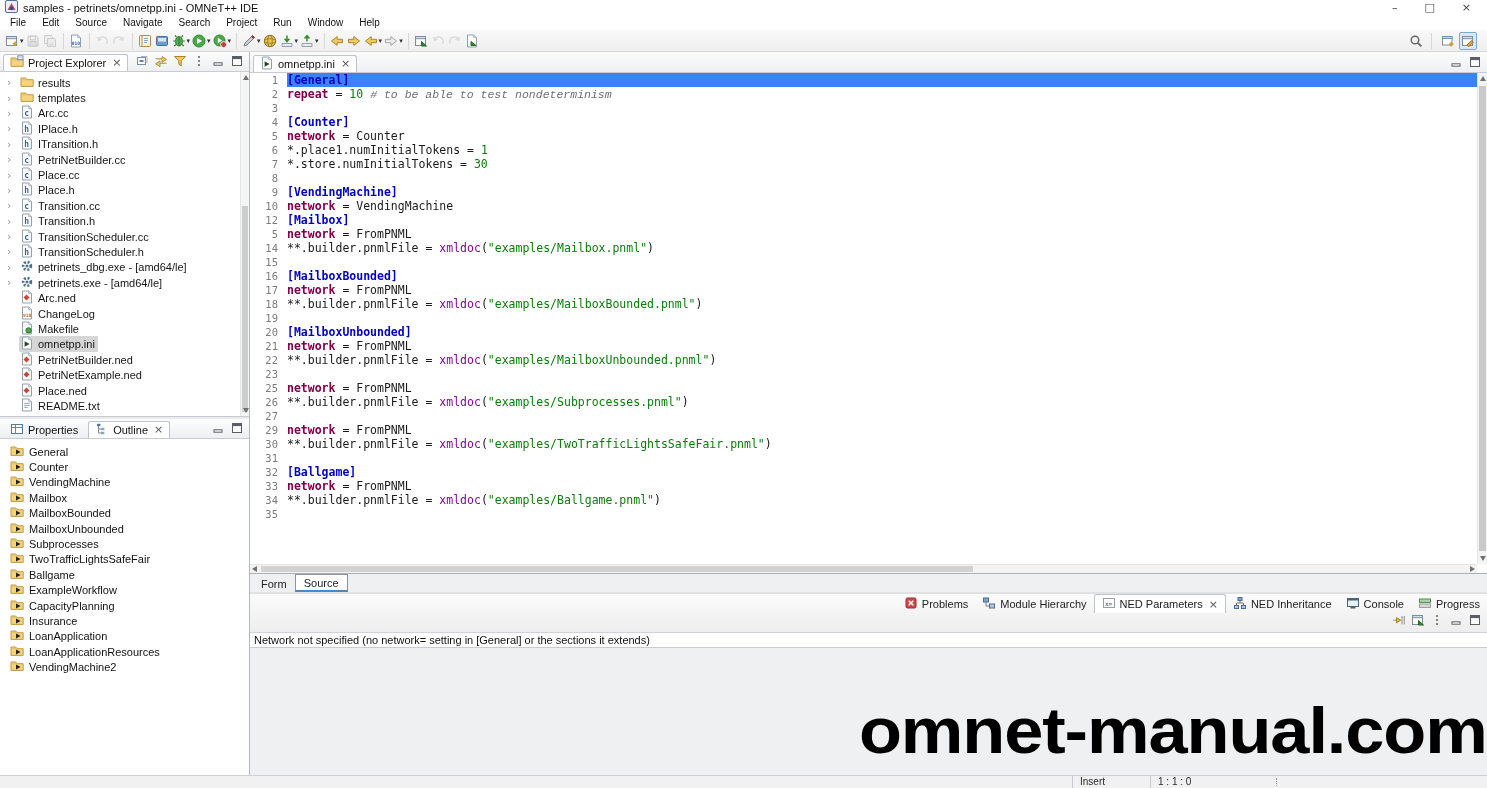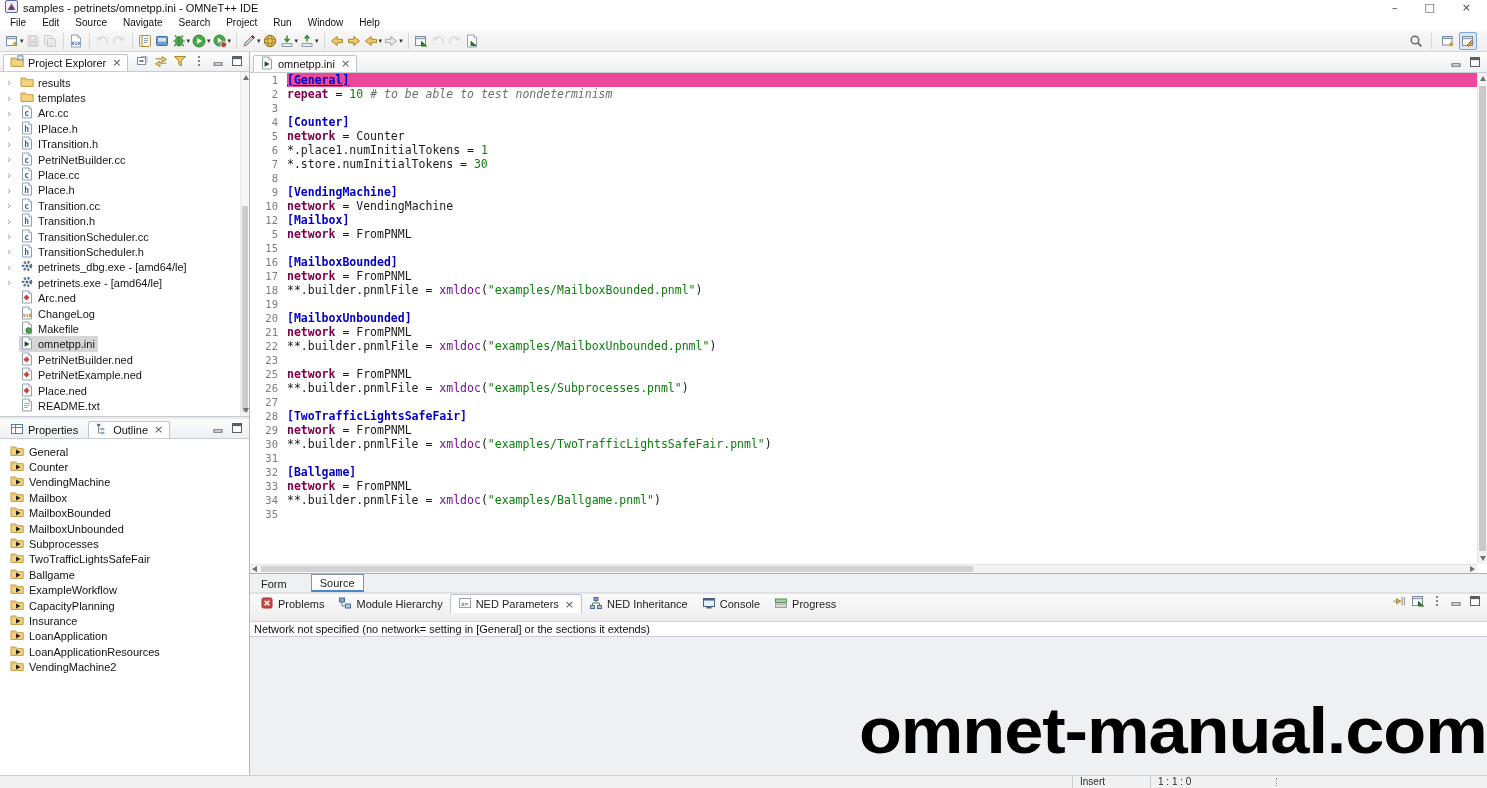--- a/index.html
+++ b/index.html
@@ -50,39 +50,39 @@
   #outline-list { position:absolute; top:20px; left:0; right:0; bottom:0; padding-top:5px; overflow:hidden; }
   .orow { display:flex; align-items:center; gap:5px; height:15.4px; padding-left:10px; font-size:11px; }
 
   
   #editor { height:540px; position:relative; background:#fff; }
   #edtabbar { height:21px; background:linear-gradient(#fcfcfc,#eef0f2); border-bottom:1px solid #c8cbd2; display:flex; align-items:flex-end; }
   #edcontent { position:absolute; top:21px; left:0; right:10px; bottom:28px; background:#fff; overflow:hidden; }
   .cl { display:flex; height:14px; line-height:14px; white-space:pre; font-family:"DejaVu Sans Mono","Liberation Mono",monospace; font-size:11.5px; }
   .ln { width:28px; text-align:right; margin-right:9px; color:#7c7c7c; font-size:10.5px; flex-shrink:0; }
   .lc { flex:1; }
-  .cl.hl .lc { background:#ec4899;text-decoration:underline; }
+  .cl.hl .lc { background:#3b82f6; }
   .sec { color:#0000c4; font-weight:bold; }
   .key { color:#80004d; font-weight:bold; }
   .num { color:#0a7d0a; }
   .str { color:#0a7d0a; }
   .fn  { color:#7a0d94; }
-  .com { color:#6f6f6f; font-style:italic; }
+  .com { color:#6f6f6f; font-style:italic;font-family:Liberation Mono, monospace; }
   .pl  { color:#1a1a1a; }
   #ed-vsb { position:absolute; top:21px; right:0; width:10px; bottom:28px; background:#f3f3f3; border-left:1px solid #e6e6e6; }
   #ed-vsb .thumb { position:absolute; top:13px; bottom:13px; left:1px; right:1px; background:#c9c9c9; }
   #ed-hsb { position:absolute; left:0; right:10px; bottom:19px; height:9px; background:#f3f3f3; border-top:1px solid #e4e4e4; }
   #ed-hsb .thumb { position:absolute; left:11px; width:58%; top:1px; bottom:1px; background:#d2d2d2; }
-  #formtabs { position:absolute; left:0; right:0; bottom:0; height:19px; background:#eef0f1; border-top:1px solid #aeb2b8; display:flex; padding-left:3px; font-size:11px;gap:16px; }
+  #formtabs { position:absolute; left:0; right:0; bottom:0; height:19px; background:#eef0f1; border-top:1px solid #aeb2b8; display:flex; padding-left:3px; font-size:11px; }
   .ftab { padding:2px 8px 0; margin-top:2px; color:#222; }
   .ftab.active { background:#fff; border:1px solid #8a93a0; border-bottom:2px solid #4a86c8; margin-top:0; padding-top:2px; }
 
   
   #bottompanel { flex:1; display:flex; flex-direction:column; border-top:2px solid #dfe1e3; background:#eff0f1; }
-  #bphdr { height:28px; background:linear-gradient(#fbfbfb,#ededed); border-bottom:1px solid #cfd2d8; display:flex; align-items:flex-start; padding-left:3px; }
+  #bphdr { height:39px; background:linear-gradient(#fbfbfb,#ededed); border-bottom:1px solid #cfd2d8; display:flex; align-items:flex-end; padding-left:3px;flex-direction:column; }
   .bptab { display:flex; align-items:center; gap:4px; font-size:11px; padding:3px 7px; color:#222; height:19px; white-space:nowrap; }
   .bptab.active { background:#fff; border:1px solid #bfc3cb; border-bottom:none; border-radius:2.5px 2.5px 0 0; }
   #bpmsg { height:15px; background:#fff; border-bottom:1px solid #c9ccd2; font-size:11px; padding:1px 4px; color:#101010; }
   #bpbody { flex:1; }
 
   
   #statusbar { position:absolute; left:0; top:775px; width:1487px; height:13px; background:#f1f1f1; border-top:1px solid #cdd0d4; font-size:10px; color:#2a2a2a; }
   .sbcell { position:absolute; top:0; height:12px; line-height:12px; padding:0 7px; border-left:1px solid #c6c9cd; }
   .sbgrip { position:absolute; top:2px; width:2px; height:8px; border-left:1px dotted #9a9a9a; }
   #watermark { position:absolute; right:0; top:699px; font-size:64px; font-weight:bold; letter-spacing:-1px; line-height:64px; color:#000; z-index:40; transform:scaleX(1.1); transform-origin:right center; white-space:nowrap; }
@@ -804,33 +804,33 @@
             <div class="cl"><span class="ln">3</span><span class="lc"></span></div>
             <div class="cl"><span class="ln">4</span><span class="lc"><span class="sec">[Counter]</span></span></div>
             <div class="cl"><span class="ln">5</span><span class="lc"><span class="key">network</span><span class="pl"> = Counter</span></span></div>
             <div class="cl"><span class="ln">6</span><span class="lc"><span class="pl">*.place1.numInitialTokens = </span><span class="num">1</span></span></div>
             <div class="cl"><span class="ln">7</span><span class="lc"><span class="pl">*.store.numInitialTokens = </span><span class="num">30</span></span></div>
             <div class="cl"><span class="ln">8</span><span class="lc"></span></div>
             <div class="cl"><span class="ln">9</span><span class="lc"><span class="sec">[VendingMachine]</span></span></div>
             <div class="cl"><span class="ln">10</span><span class="lc"><span class="key">network</span><span class="pl"> = VendingMachine</span></span></div>
             <div class="cl"><span class="ln">12</span><span class="lc"><span class="sec">[Mailbox]</span></span></div>
             <div class="cl"><span class="ln">5</span><span class="lc"><span class="key">network</span><span class="pl"> = FromPNML</span></span></div>
+            <div class="cl"><span class="ln">14</span><span class="lc"><span class="pl">**.builder.pnmlFile = </span><span class="fn">xmldoc</span><span class="pl">(</span><span class="str">"examples/Mailbox.pnml"</span><span class="pl">)</span></span></div>
             <div class="cl"><span class="ln">15</span><span class="lc"></span></div>
             <div class="cl"><span class="ln">16</span><span class="lc"><span class="sec">[MailboxBounded]</span></span></div>
             <div class="cl"><span class="ln">17</span><span class="lc"><span class="key">network</span><span class="pl"> = FromPNML</span></span></div>
             <div class="cl"><span class="ln">18</span><span class="lc"><span class="pl">**.builder.pnmlFile = </span><span class="fn">xmldoc</span><span class="pl">(</span><span class="str">"examples/MailboxBounded.pnml"</span><span class="pl">)</span></span></div>
             <div class="cl"><span class="ln">19</span><span class="lc"></span></div>
             <div class="cl"><span class="ln">20</span><span class="lc"><span class="sec">[MailboxUnbounded]</span></span></div>
             <div class="cl"><span class="ln">21</span><span class="lc"><span class="key">network</span><span class="pl"> = FromPNML</span></span></div>
             <div class="cl"><span class="ln">22</span><span class="lc"><span class="pl">**.builder.pnmlFile = </span><span class="fn">xmldoc</span><span class="pl">(</span><span class="str">"examples/MailboxUnbounded.pnml"</span><span class="pl">)</span></span></div>
             <div class="cl"><span class="ln">23</span><span class="lc"></span></div>
             <div class="cl"><span class="ln">25</span><span class="lc"><span class="key">network</span><span class="pl"> = FromPNML</span></span></div>
             <div class="cl"><span class="ln">26</span><span class="lc"><span class="pl">**.builder.pnmlFile = </span><span class="fn">xmldoc</span><span class="pl">(</span><span class="str">"examples/Subprocesses.pnml"</span><span class="pl">)</span></span></div>
             <div class="cl"><span class="ln">27</span><span class="lc"></span></div>
-            <div class="cl"><span class="ln">28</span><span class="lc"><span class="sec">[TwoTrafficLightsSafeFair]</span></span></div>
             <div class="cl"><span class="ln">29</span><span class="lc"><span class="key">network</span><span class="pl"> = FromPNML</span></span></div>
             <div class="cl"><span class="ln">30</span><span class="lc"><span class="pl">**.builder.pnmlFile = </span><span class="fn">xmldoc</span><span class="pl">(</span><span class="str">"examples/TwoTrafficLightsSafeFair.pnml"</span><span class="pl">)</span></span></div>
             <div class="cl"><span class="ln">31</span><span class="lc"></span></div>
             <div class="cl"><span class="ln">32</span><span class="lc"><span class="sec">[Ballgame]</span></span></div>
             <div class="cl"><span class="ln">33</span><span class="lc"><span class="key">network</span><span class="pl"> = FromPNML</span></span></div>
             <div class="cl"><span class="ln">34</span><span class="lc"><span class="pl">**.builder.pnmlFile = </span><span class="fn">xmldoc</span><span class="pl">(</span><span class="str">"examples/Ballgame.pnml"</span><span class="pl">)</span></span></div>
             <div class="cl"><span class="ln">35</span><span class="lc"></span></div>
           </div>
         <div id="ed-vsb">
           <span class="tri tri-up sbarrow" style="top:3px;left:2px;position:absolute;"></span>

